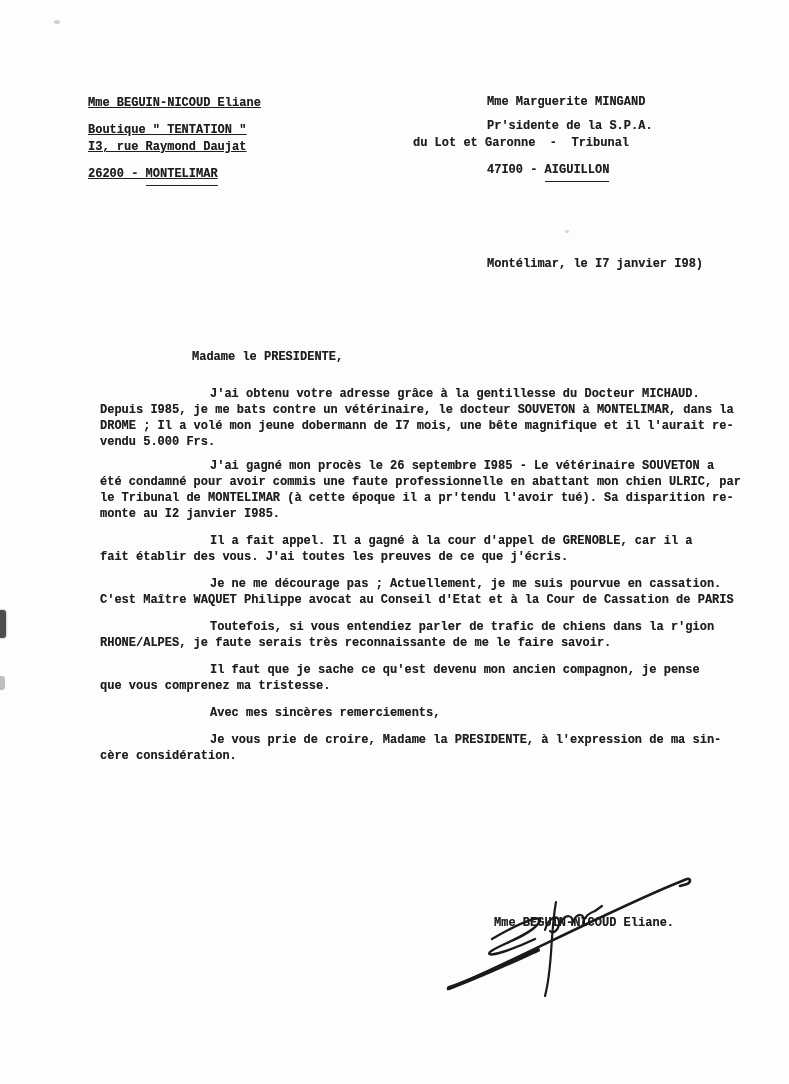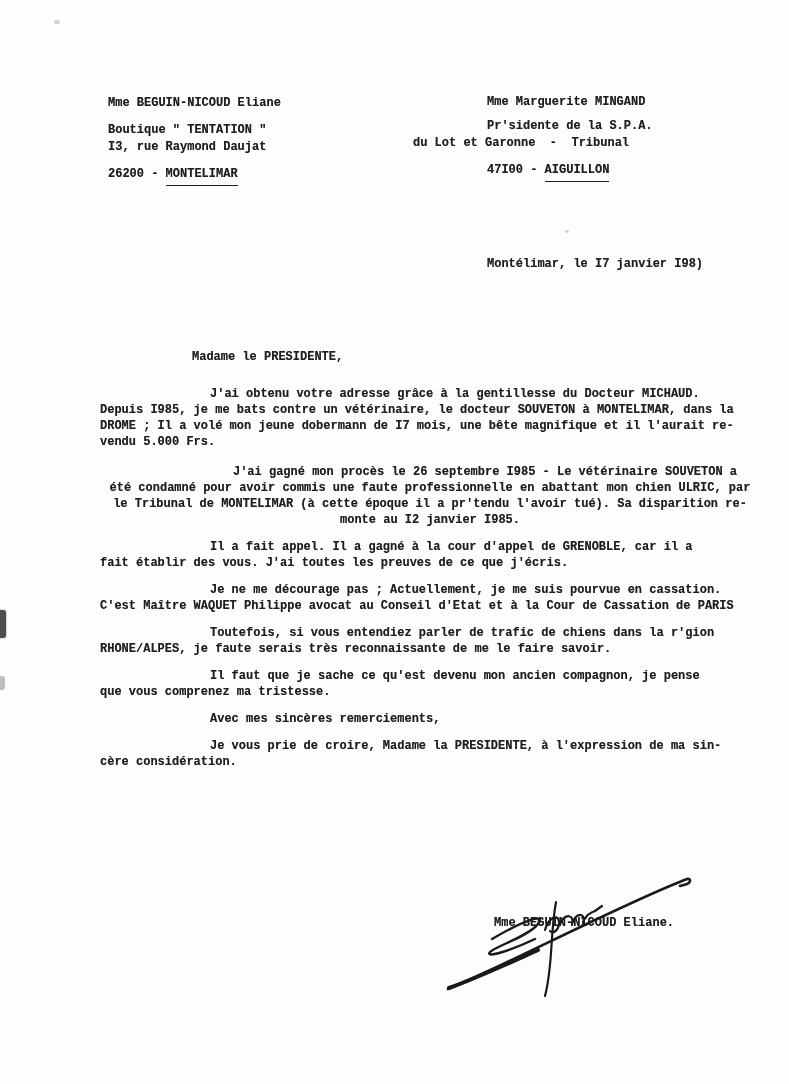--- a/index.html
+++ b/index.html
@@ -10,34 +10,34 @@
     overflow:hidden;
     font-family:"Liberation Mono", monospace;
     font-weight:700;
     font-size:12px;
     color:#1e1e1e;
     text-shadow:0 0 0.5px rgba(30,30,30,0.55);
   }
   .line{white-space:pre;line-height:17px;}
   .uline{border-bottom:1.6px solid #1e1e1e;padding-bottom:4px;}
 
-  .sender{position:absolute;left:108px;top:95px;}
+  .sender{position:absolute;left:88px;top:95px;text-decoration:underline;}
   .recipient{position:absolute;left:413px;top:94px;}
   .pad{padding-left:74px;}
   .gap10{margin-top:10px;}
   .gap7{margin-top:7px;}
 
   .dateline{position:absolute;left:487px;top:257px;white-space:pre;}
   .salutation{position:absolute;left:192px;top:350px;white-space:pre;}
 
   .letter-body{position:absolute;left:100px;top:386px;width:660px;}
   .letter-body .line{line-height:16px;}
   .letter-body .para{margin-top:11px;}
   .letter-body .para:nth-child(1){margin-top:0;}
-  .letter-body .para:nth-child(2){margin-top:14px;text-align:center;}
+  .letter-body .para:nth-child(2){margin-top:8px;}
   .letter-body .line.first{padding-left:110px;}
 
   .closing-name{position:absolute;left:494px;top:876px;white-space:pre;margin-top:40px;}
   .signature-svg{position:absolute;left:434px;top:862px;width:280px;height:140px;}
   .signature-svg path{fill:none;stroke:#1a1a1a;stroke-linecap:round;stroke-linejoin:round;}
 
   .speck{position:absolute;border-radius:50%;}
   .s1{left:54px;top:20px;width:6px;height:4px;background:#c9c9c9;opacity:.85;}
   .s2{left:565px;top:230px;width:4px;height:3px;background:#d2d2d2;}
   .edge-mark{position:absolute;left:0;}

